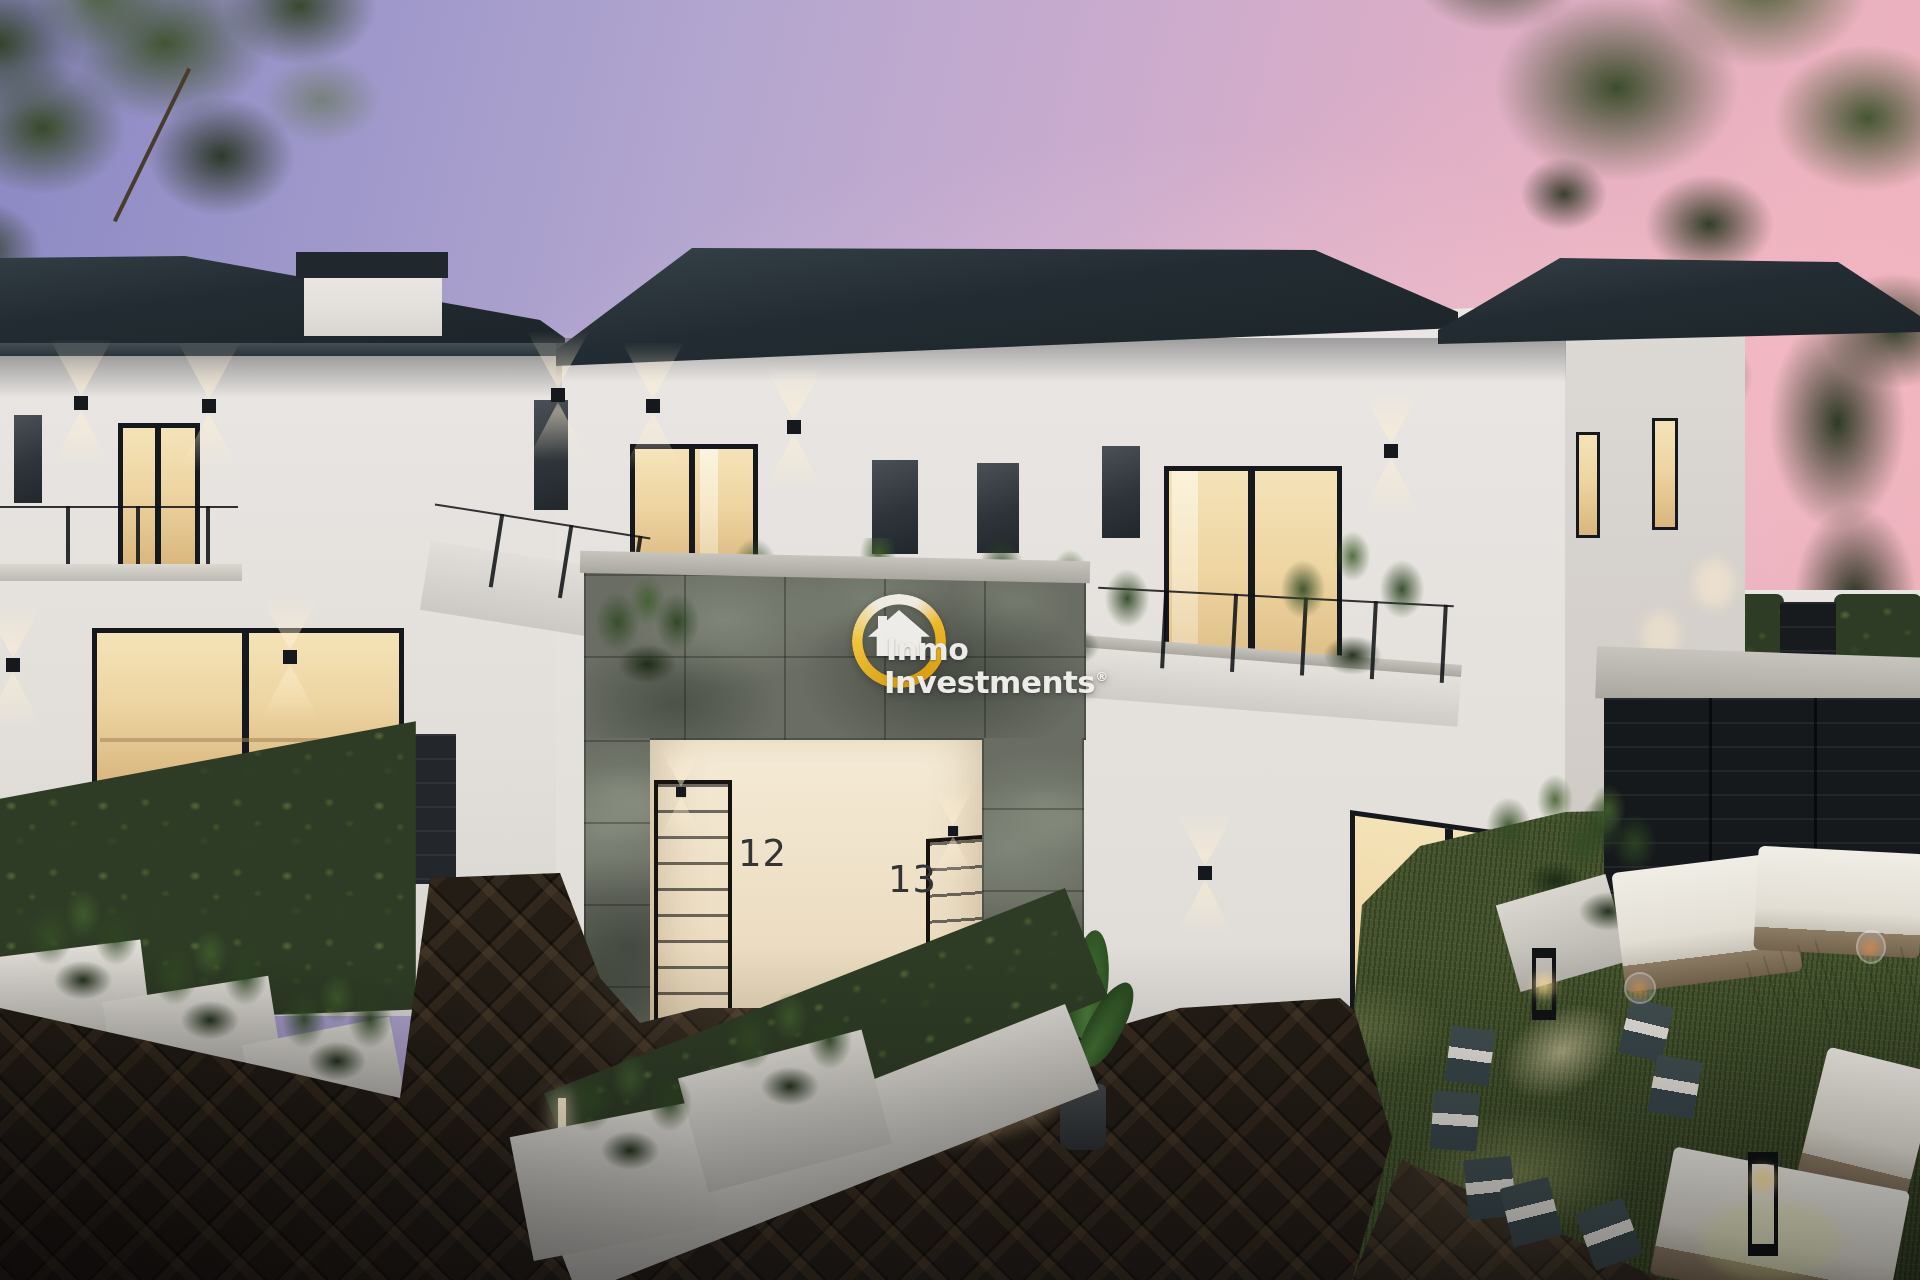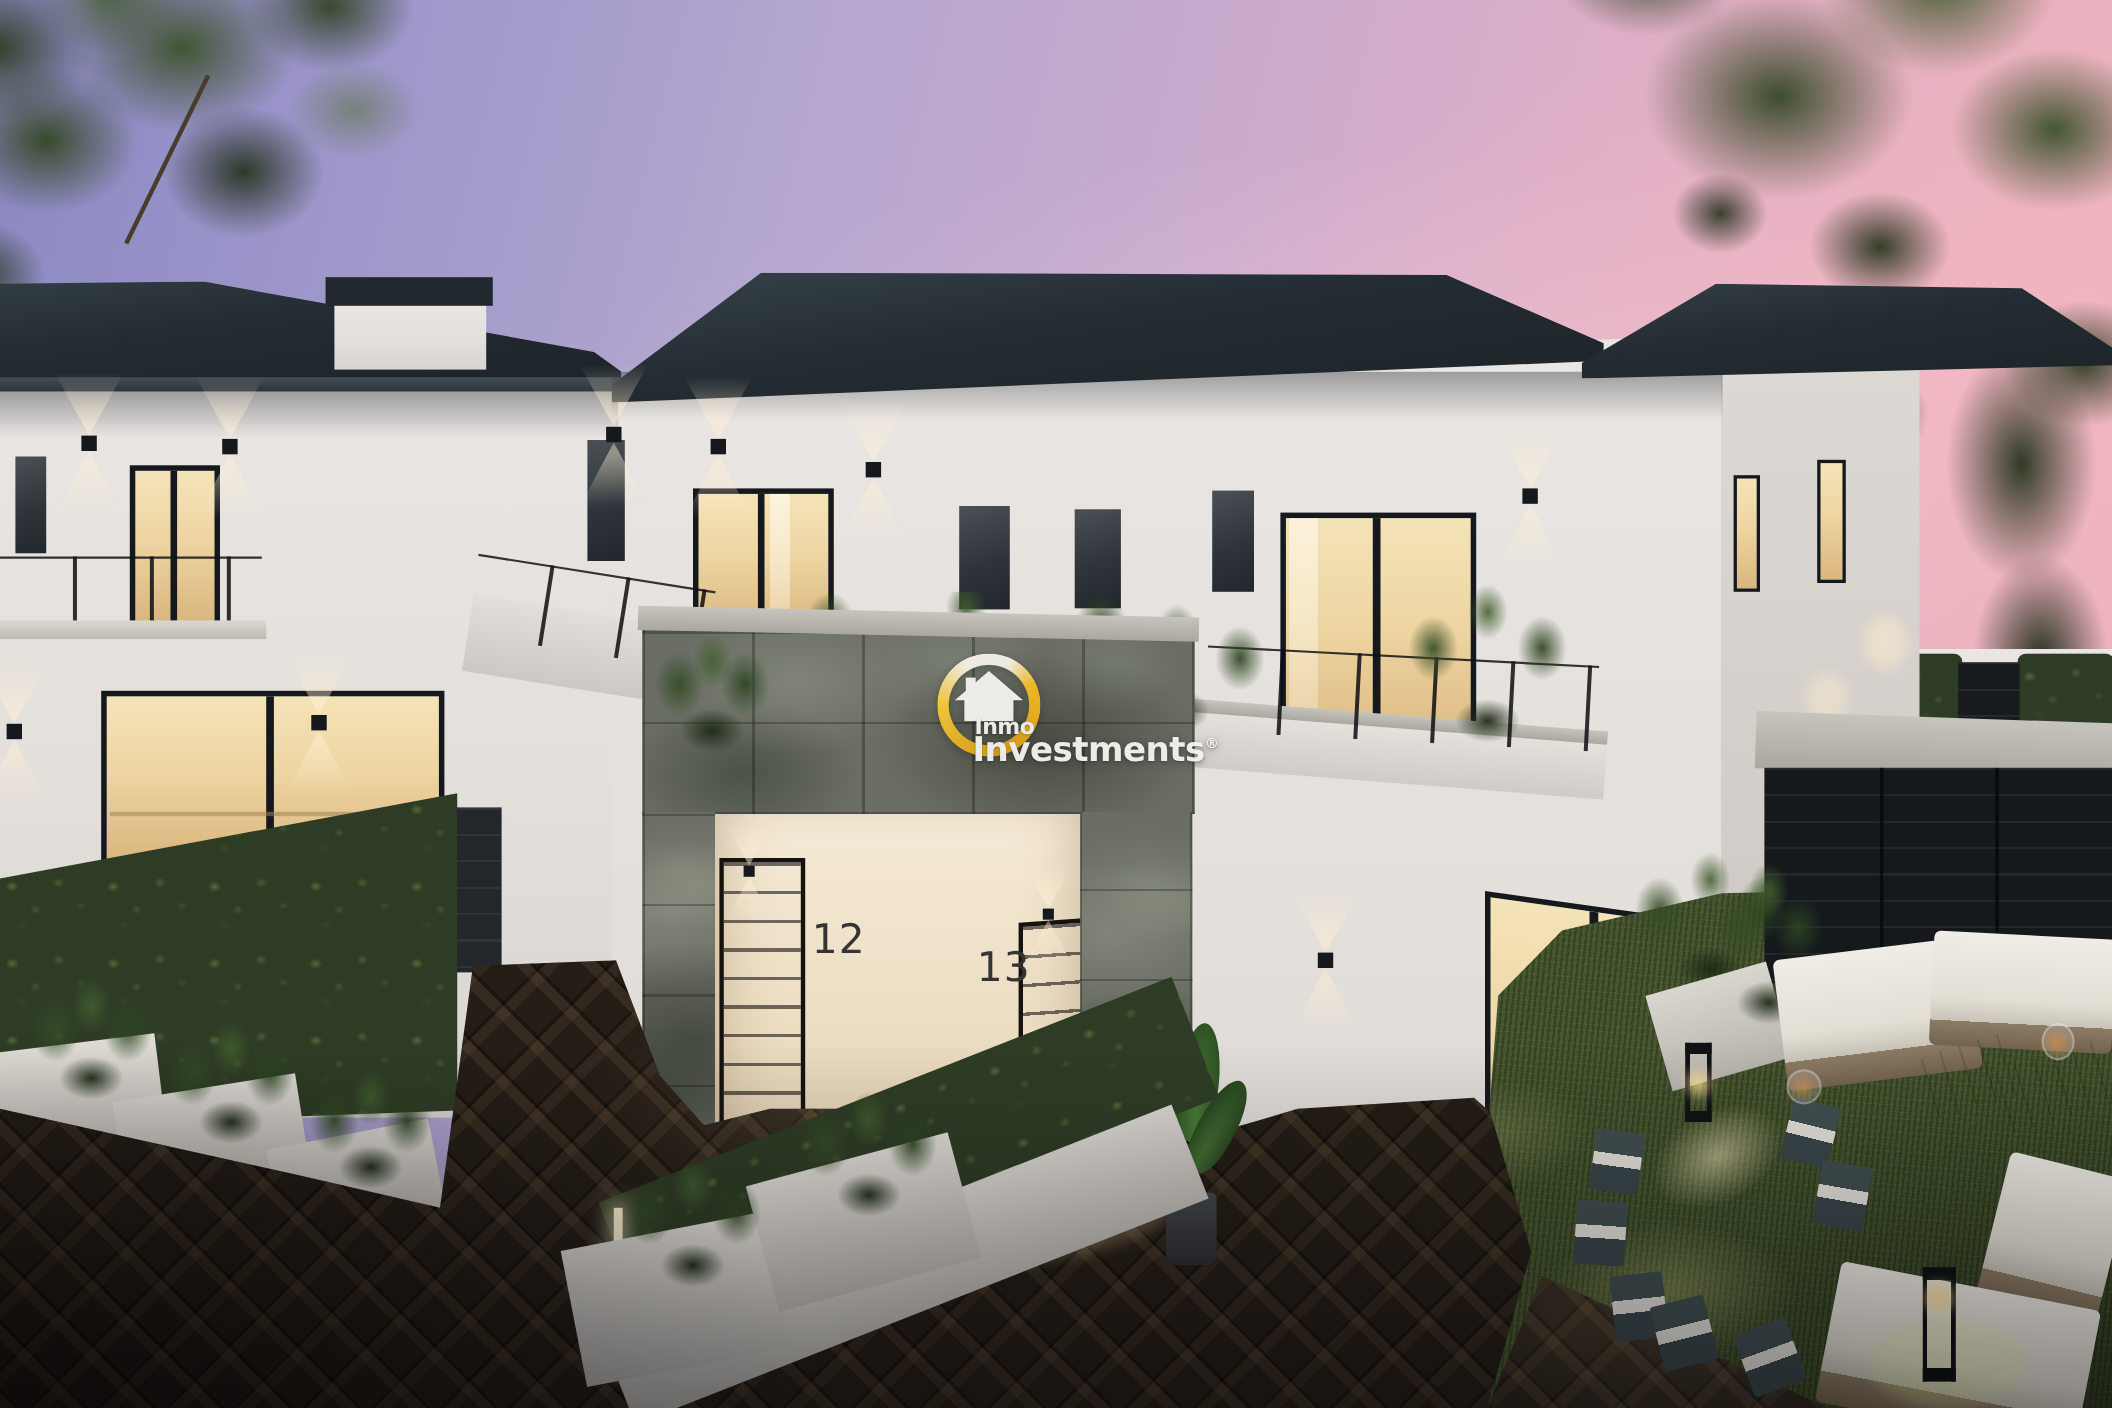--- a/index.html
+++ b/index.html
@@ -323,17 +323,17 @@
   <div class="abs" style="left:1748px;top:1152px;width:30px;height:104px;background:linear-gradient(90deg,#0e1012 0 4px,transparent 4px 26px,#0e1012 26px 30px),linear-gradient(180deg,#0e1012 0 12px,transparent 12px 92px,#0e1012 92px 104px);z-index:33">
     <div class="abs glow" style="left:4px;top:16px;width:22px;height:24px;background:rgba(255,226,156,.95)"></div>
     </div>
 
   <div class="abs vig" style="inset:0;z-index:45"></div>
 
   <div class="abs" id="logo" style="left:850px;top:584px;width:260px;height:130px;z-index:60">
     <div class="abs ring" style="left:2px;top:10px"></div>
     <div class="abs house" style="left:18px;top:26px;width:62px;height:46px"></div>
     <div class="abs chimney" style="left:28px;top:32px;width:9px;height:16px"></div>
-    <div class="abs lg" style="left:36px;top:64px;font-size:20px"><span>Inmo</span></div>
+    <div class="abs lg" style="left:36px;top:48px;font-size:30px"><span>Inmo</span></div>
     <div class="abs lg" style="left:34px;top:80px;font-size:31px"><span>Investments</span><span class="reg">®</span></div>
   </div>
 
 </div>
 
 </body></html>

